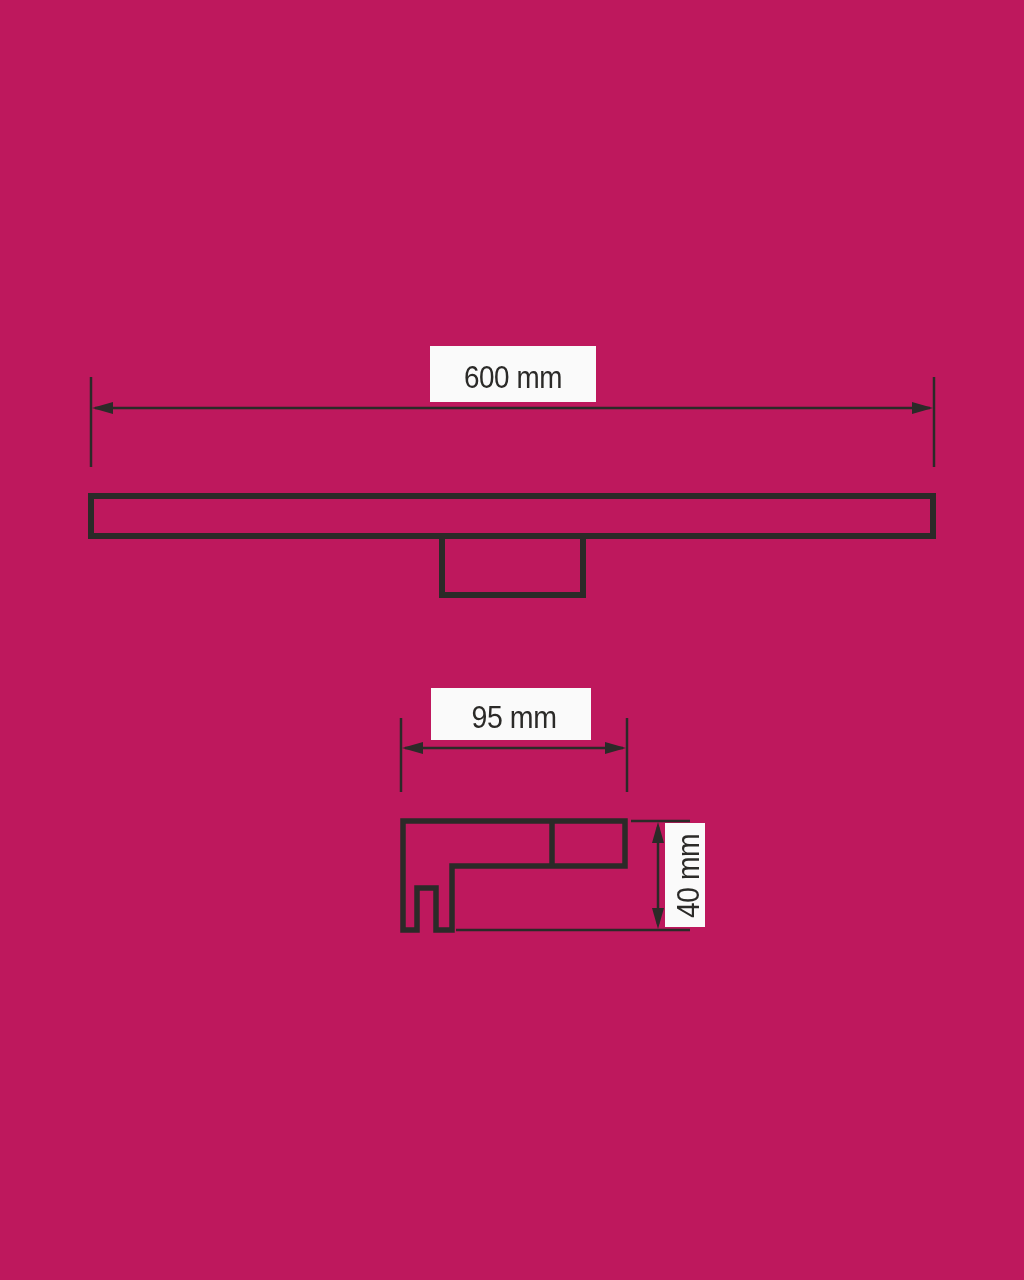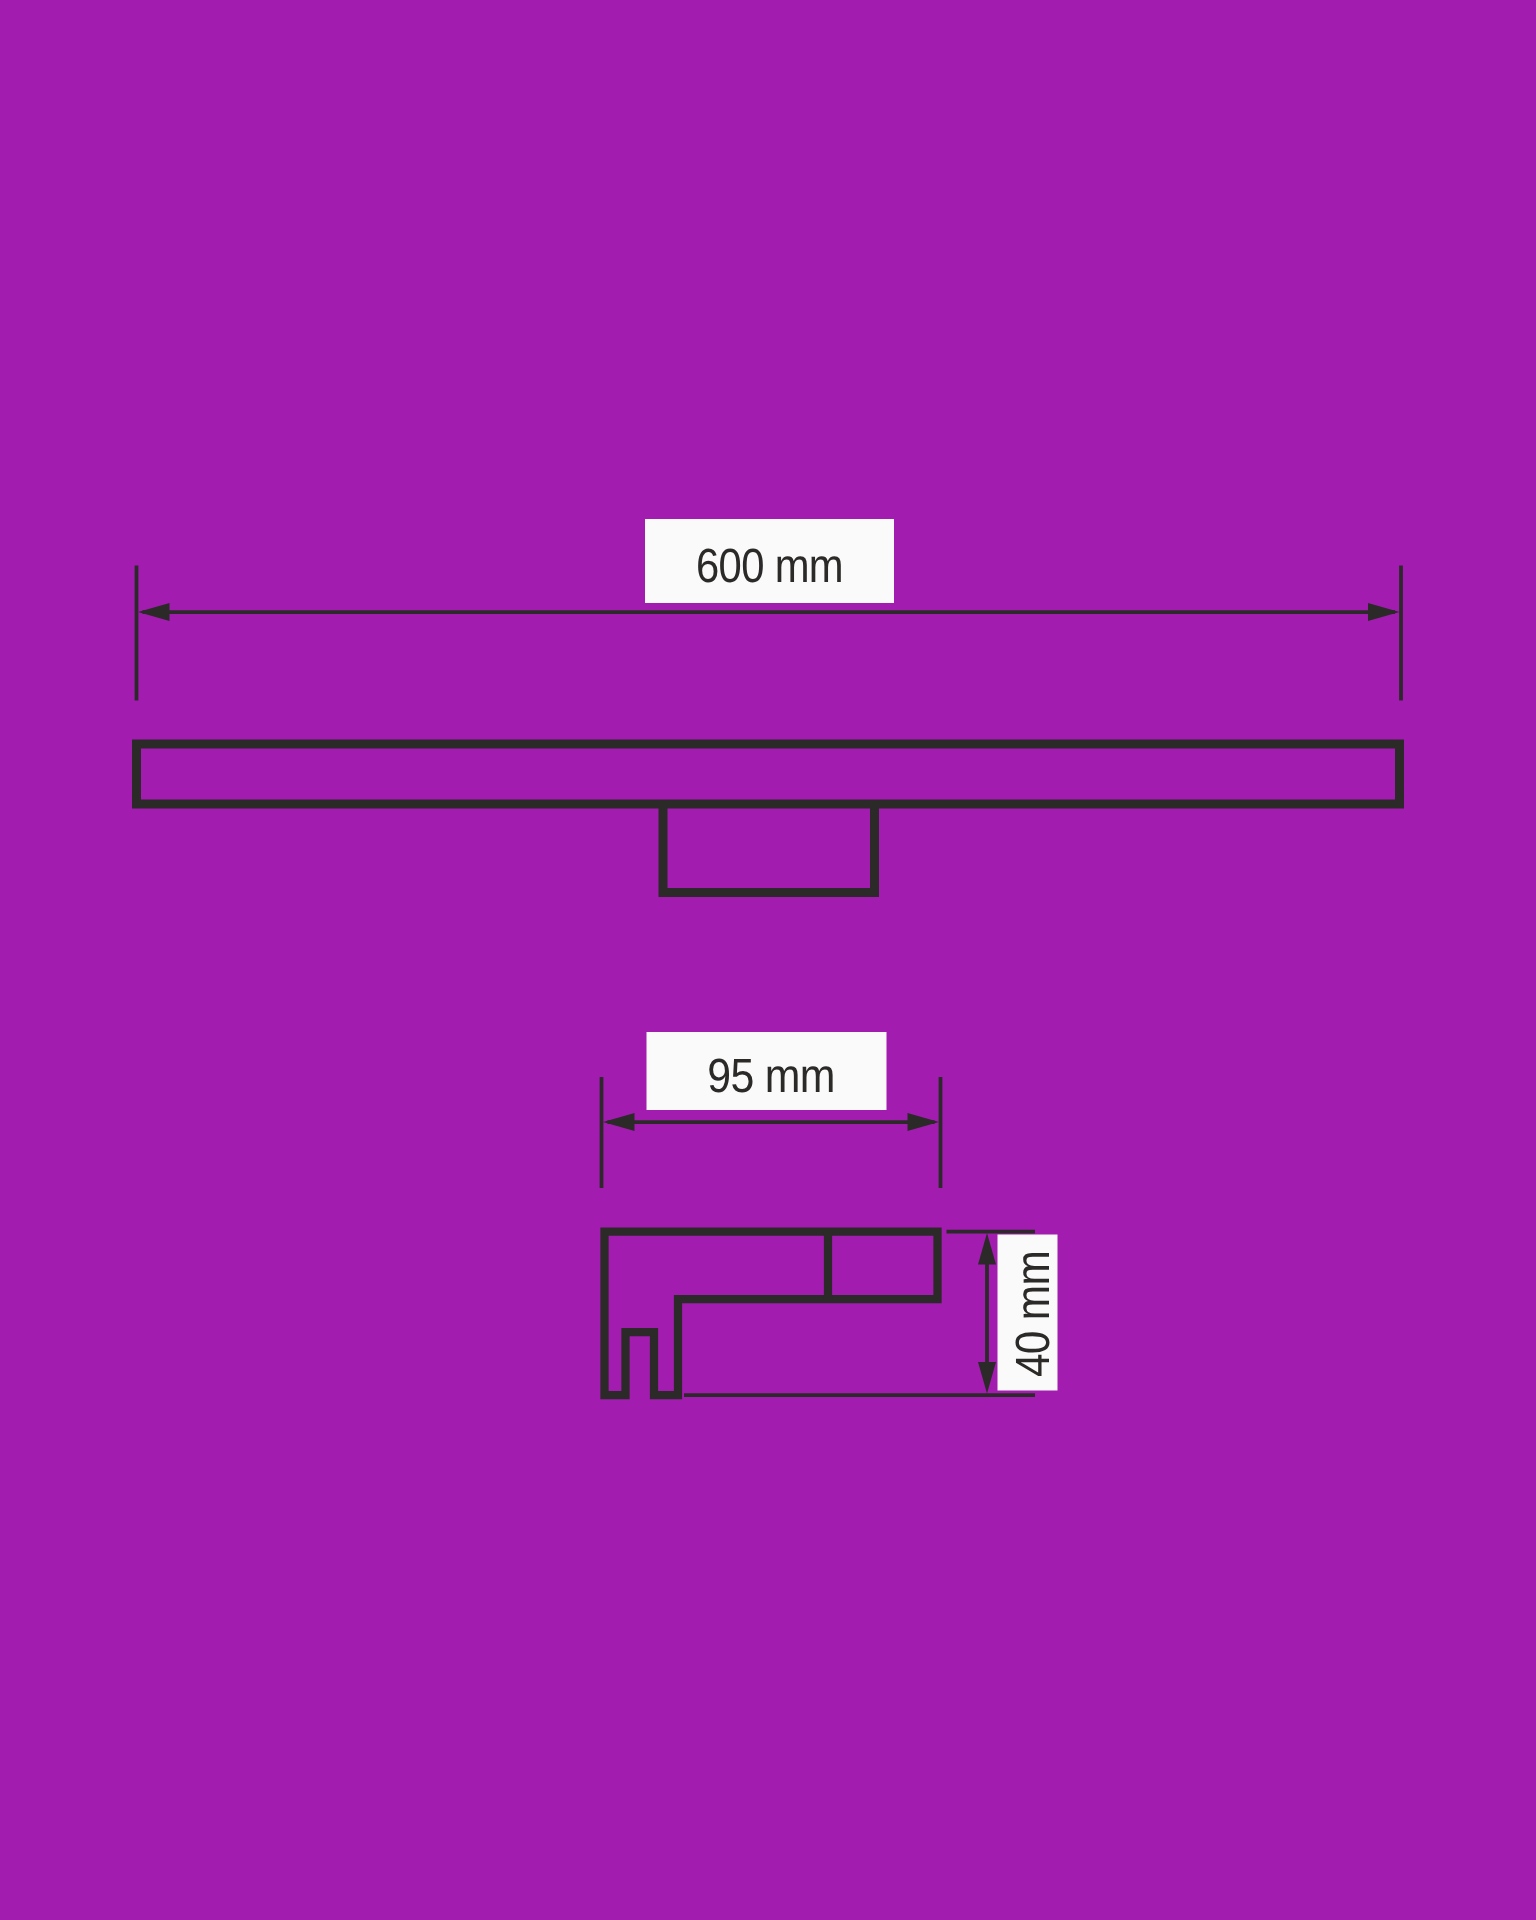--- a/index.html
+++ b/index.html
@@ -4,21 +4,21 @@
 <style>
   html, body {
     margin: 0;
     padding: 0;
     background: #ffffff;
   }
   .page {
     position: relative;
     width: 1024px;
     height: 1280px;
-    background: #a21caf;
+    background: #be185d;
     overflow: hidden;
   }
   svg.drawing {
     display: block;
     width: 1024px;
     height: 1280px;
   }
   .stroke-thick {
     fill: none;
     stroke: #2b2a28;

